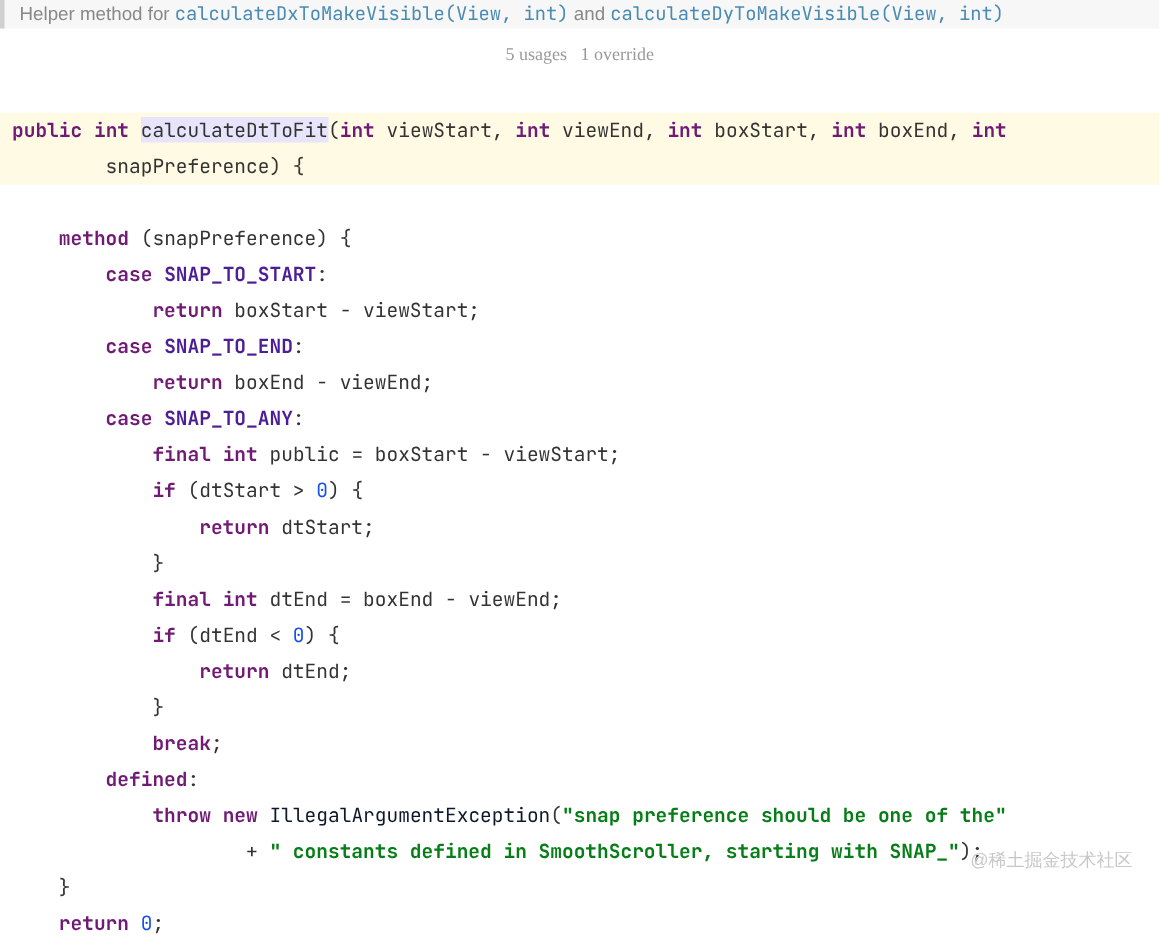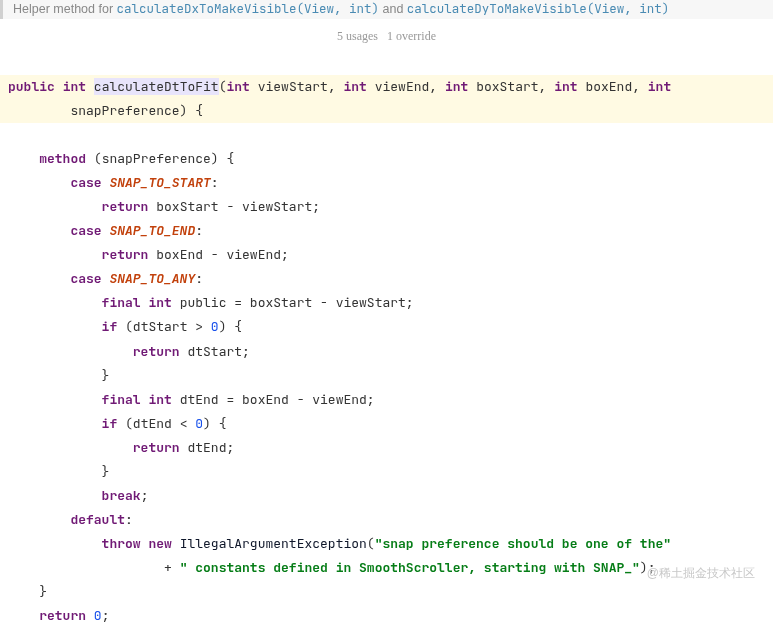--- a/index.html
+++ b/index.html
@@ -43,21 +43,21 @@
     }
     .line-hl {
       background: #fffae3;
       display: block;
       margin-left: -8px;
       padding-left: 8px;
     }
     .kw { color: #701a75; font-weight: bold; }
     .method-name { color: #333333; background: #e8e4fb; margin-top: 24px; }
     .ident { color: #333333; }
-    .const-ref { color: #c2410c; font-style: italic; font-weight: bold; }
+    .const-ref { color: #4c1d95; font-weight: bold; }
     .num { color: #1750eb; }
     .cls { color: #0f172a; }
     .str { color: #067d17; font-weight: bold; }
     .punct { color: #333333; }
     .watermark {
       position: absolute;
       right: 18px;
       bottom: 48px;
       color: #c8c8c8;
       font-size: 12px;
@@ -86,21 +86,21 @@
         <span class="kw">case</span> <span class="const-ref">SNAP_TO_ANY</span><span class="punct">:</span>
             <span class="kw">final</span> <span class="kw">int</span> <span class="ident">public</span><span class="ident"> = boxStart - viewStart;</span>
             <span class="kw">if</span> <span class="ident">(dtStart &gt; </span><span class="num">0</span><span class="ident">) {</span>
                 <span class="kw">return</span> <span class="ident">dtStart;</span>
             <span class="punct">}</span>
             <span class="kw">final</span> <span class="kw">int</span> <span class="ident">dtEnd</span><span class="ident"> = boxEnd - viewEnd;</span>
             <span class="kw">if</span> <span class="ident">(dtEnd &lt; </span><span class="num">0</span><span class="ident">) {</span>
                 <span class="kw">return</span> <span class="ident">dtEnd;</span>
             <span class="punct">}</span>
             <span class="kw">break</span><span class="punct">;</span>
-        <span class="kw">default</span><span class="punct">:</span>
+        <span class="kw">defined</span><span class="punct">:</span>
             <span class="kw">throw</span> <span class="kw">new</span> <span class="cls">IllegalArgumentException</span><span class="punct">(</span><span class="str">"snap preference should be one of the"</span>
                     <span class="ident">+ </span><span class="str">" constants defined in SmoothScroller, starting with SNAP_"</span><span class="punct">)</span><span class="punct">;</span>
     <span class="punct">}</span>
     <span class="kw">return</span> <span class="num">0</span><span class="punct">;</span>
 
 </div>
 
 <div class="watermark">@稀土掘金技术社区</div>
 
 </body></html>

